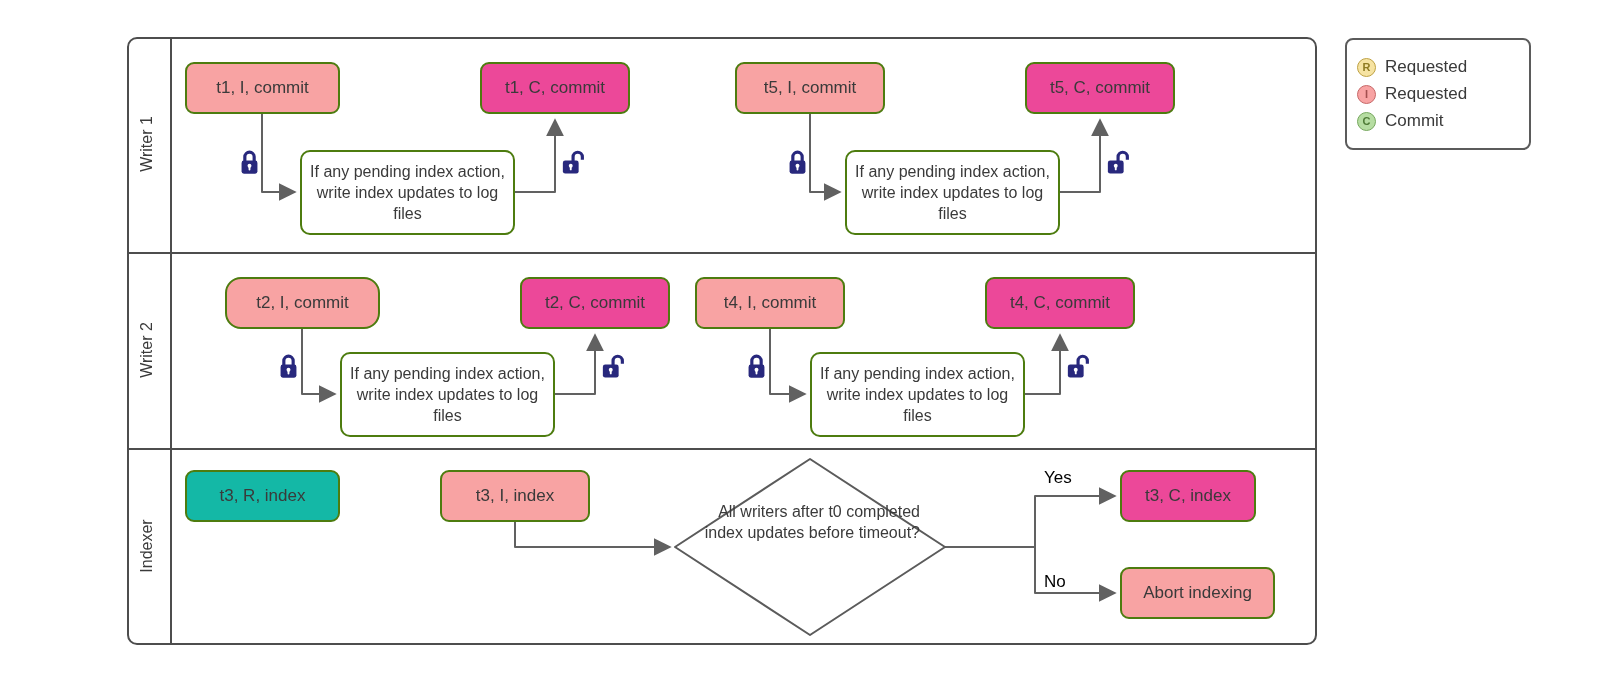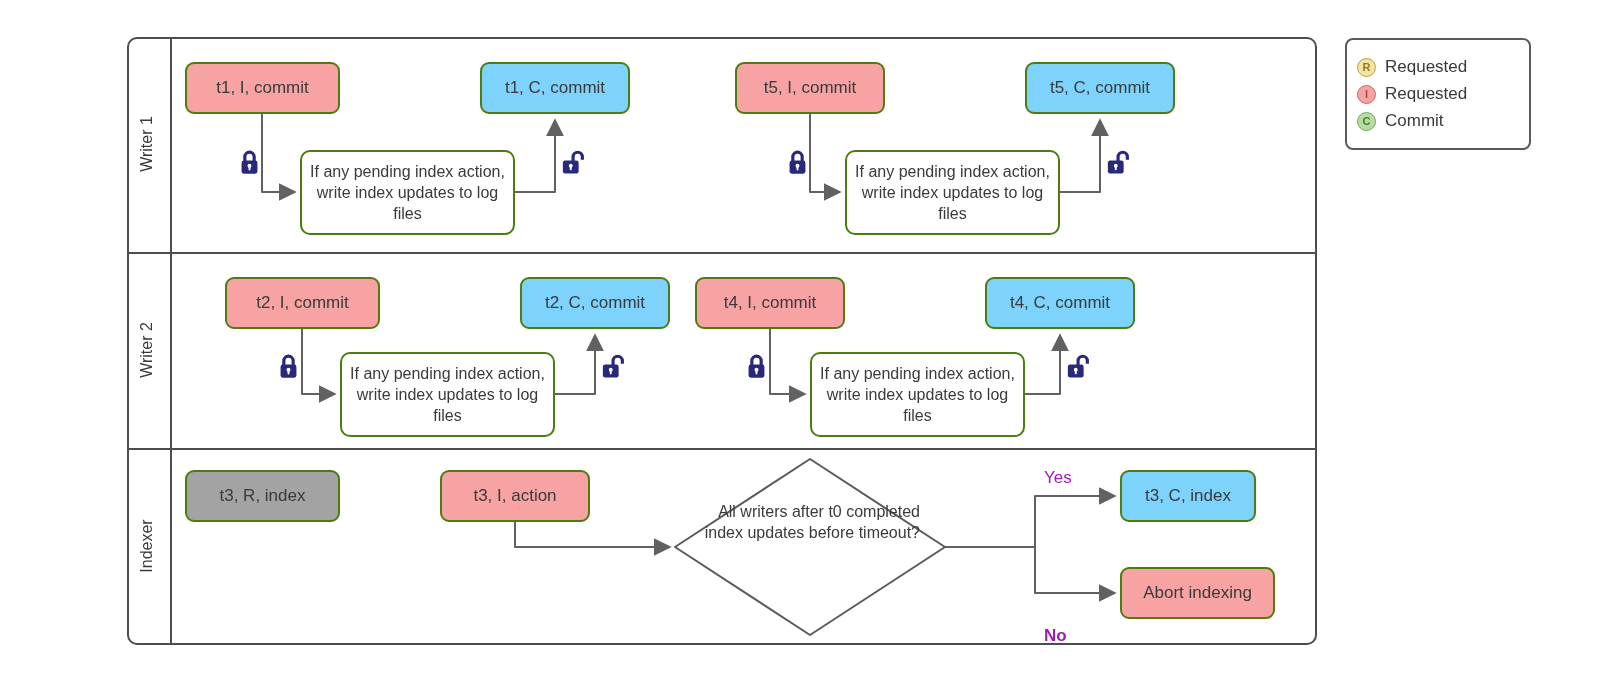--- a/index.html
+++ b/index.html
@@ -19,28 +19,28 @@
     position:absolute; width:100px; height:22px; display:flex; align-items:center; justify-content:center;
     transform:rotate(-90deg); font-size:16px; color:#3a3a3a; white-space:nowrap;
   }
   
   .node{
     position:absolute; box-sizing:border-box; border:2px solid #4d7c0f; border-radius:9px;
     display:flex; align-items:center; justify-content:center; text-align:center;
     font-size:17px; color:#3a3a3a; background:#ffffff; padding:4px 8px; line-height:1.25;
   }
   .inflight{background:#f8a3a3;}
-  .commit{background:#7dd3fc;}
-  .requested{background:#a3a3a3;}
+  .commit{background:#ec4899;}
+  .requested{background:#14b8a6;}
   .note{font-size:16px; border-radius:10px; line-height:1.32;}
   .diamond-label{
     position:absolute; left:700px; top:502px; width:220px; text-align:right;
     font-size:16px; line-height:1.3; color:#3a3a3a;
   }
-  .branch-label{position:absolute; font-size:17px; color:#a21caf;}
+  .branch-label{position:absolute; font-size:17px; color:#000000;}
   
   svg.edges{position:absolute; left:0; top:0; width:1609px; height:700px; pointer-events:none;}
   
   .legend{
     position:absolute; left:1345px; top:38px; width:186px; height:112px;
     border:2px solid #5b5b5b; border-radius:8px; box-sizing:border-box; background:#fff;
     display:flex; flex-direction:column; justify-content:center; gap:7px; padding:8px 10px;
   }
   .legend-row{display:flex; align-items:center; gap:9px;}
   .legend-dot{
@@ -116,32 +116,32 @@
     <use href="#lock-open" x="1066" y="352" width="26" height="28"></use>
   </svg>
 
   <div class="node inflight" style="left:185px; top:62px; width:155px; height:52px;">t1, I, commit</div>
   <div class="node note" style="left:300px; top:150px; width:215px; height:85px;">If any pending index action, write index updates to log files</div>
   <div class="node commit" style="left:480px; top:62px; width:150px; height:52px;">t1, C, commit</div>
   <div class="node inflight" style="left:735px; top:62px; width:150px; height:52px;">t5, I, commit</div>
   <div class="node note" style="left:845px; top:150px; width:215px; height:85px;">If any pending index action, write index updates to log files</div>
   <div class="node commit" style="left:1025px; top:62px; width:150px; height:52px;">t5, C, commit</div>
 
-  <div class="node inflight" style="left:225px; top:277px; width:155px; height:52px;">t2, I, commit</div>
+  <div class="node inflight" style="left:225px; top:277px; width:155px; height:52px;border-radius:16px;">t2, I, commit</div>
   <div class="node note" style="left:340px; top:352px; width:215px; height:85px;">If any pending index action, write index updates to log files</div>
   <div class="node commit" style="left:520px; top:277px; width:150px; height:52px;">t2, C, commit</div>
   <div class="node inflight" style="left:695px; top:277px; width:150px; height:52px;">t4, I, commit</div>
   <div class="node note" style="left:810px; top:352px; width:215px; height:85px;">If any pending index action, write index updates to log files</div>
   <div class="node commit" style="left:985px; top:277px; width:150px; height:52px;">t4, C, commit</div>
 
   <div class="node requested" style="left:185px; top:470px; width:155px; height:52px;">t3, R, index</div>
-  <div class="node inflight" style="left:440px; top:470px; width:150px; height:52px;">t3, I, action</div>
+  <div class="node inflight" style="left:440px; top:470px; width:150px; height:52px;">t3, I, index</div>
   <div class="diamond-label">All writers after t0 completed index updates before timeout?</div>
   <div class="branch-label" style="left:1044px; top:468px;">Yes</div>
-  <div class="branch-label" style="left:1044px; top:626px;font-weight:bold;">No</div>
+  <div class="branch-label" style="left:1044px; top:572px;">No</div>
   <div class="node commit" style="left:1120px; top:470px; width:136px; height:52px;">t3, C, index</div>
   <div class="node inflight" style="left:1120px; top:567px; width:155px; height:52px;">Abort indexing</div>
 
   <div class="legend">
     <div class="legend-row">
       <div class="legend-dot dot-r">R</div>
       <div class="legend-label">Requested</div>
     </div>
     <div class="legend-row">
       <div class="legend-dot dot-i">I</div>

